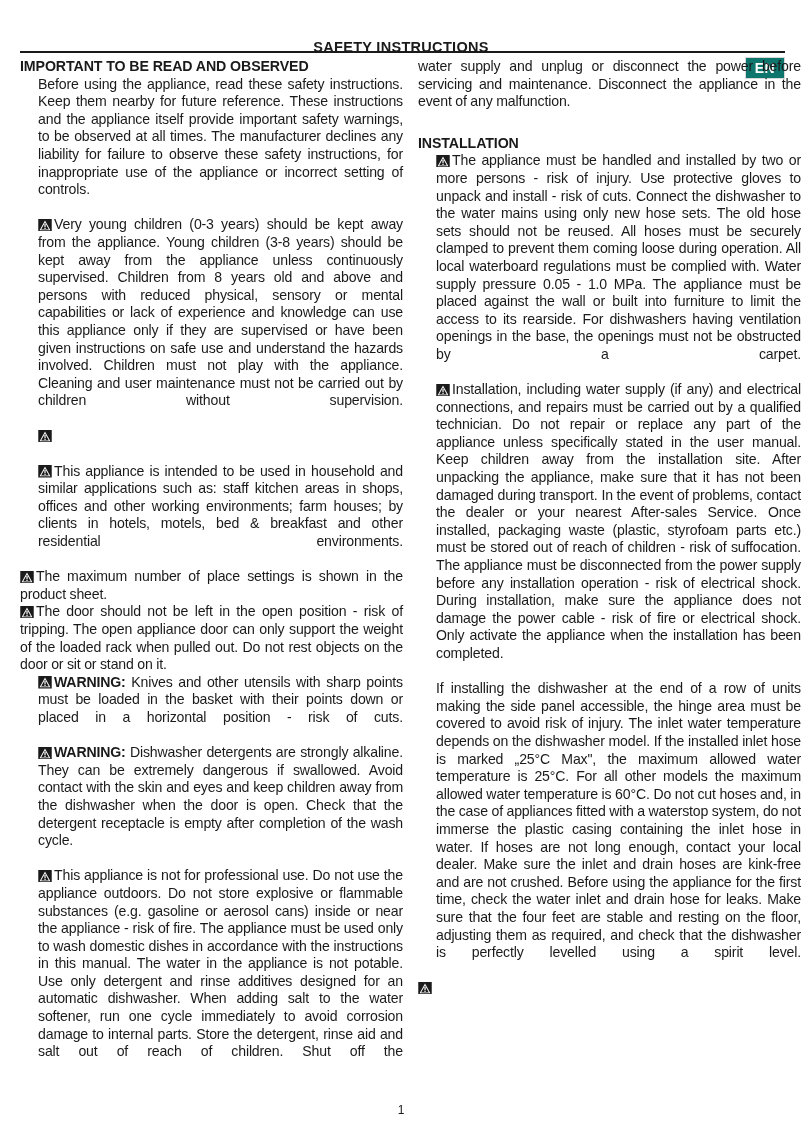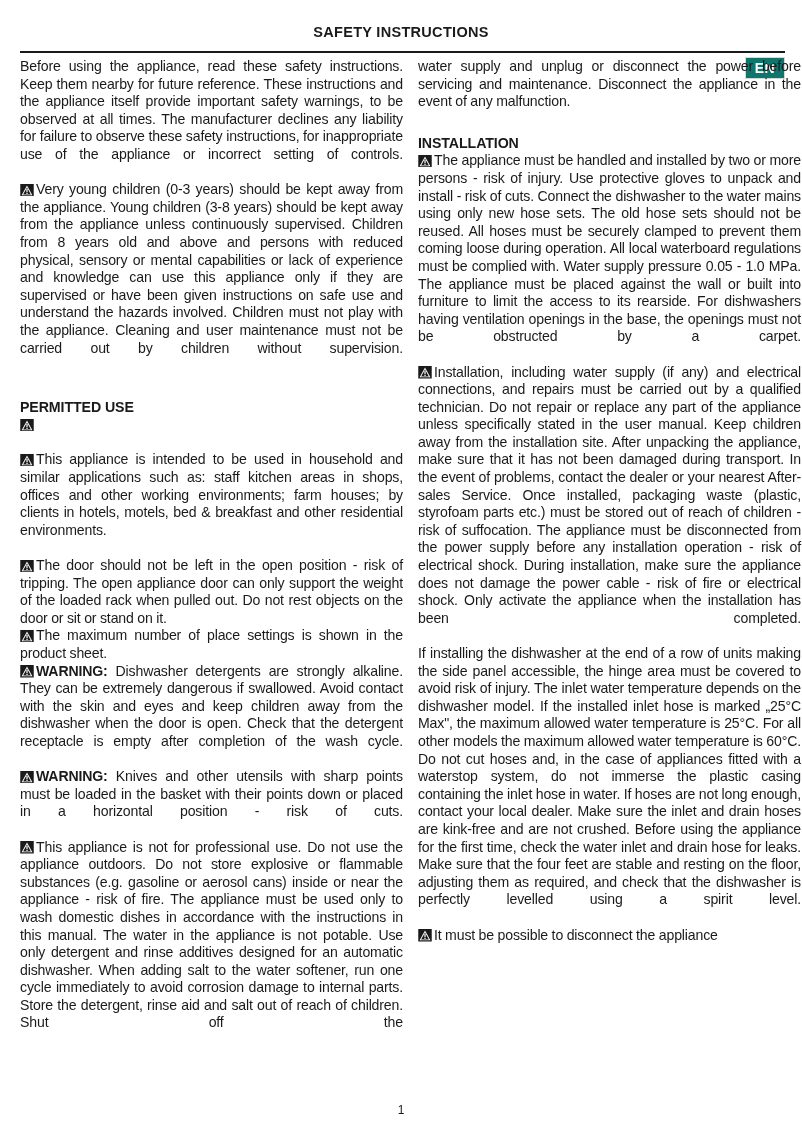--- a/index.html
+++ b/index.html
@@ -18,21 +18,21 @@
 
   
   .page-header {
     position: relative;
     height: 46px;
   }
   .doc-title {
     position: absolute;
     left: 0;
     right: 0;
-    top: 25px;
+    top: 40px;
     text-align: center;
     font-size: 14.5px;
     font-weight: bold;
     letter-spacing: 0.3px;
     line-height: 1;
   }
   .lang-badge {
     position: absolute;
     right: 17px;
     top: 21px;
@@ -87,21 +87,21 @@
     font-size: 14.1px;
     line-height: 17.6px;
     text-align: justify;
     text-justify: inter-word;
     letter-spacing: -0.15px;
     word-spacing: -0.2px;
     hyphens: none;
   }
 
   
-  p.cont { text-align: justify; }
+  p.cont { text-align: justify; margin-left: 18px; }
   p.cont::after {
     content: "";
     display: inline-block;
     width: 100%;
   }
 
   .strong { font-weight: bold; }
 
   
   .warn-icon {
@@ -132,36 +132,36 @@
 <div class="page-header">
   <div class="doc-title">SAFETY INSTRUCTIONS</div>
   <div class="lang-badge" style="background: #0f766e; margin-top: 36px;">EN</div>
   <div class="header-rule"></div>
 </div>
 
 <div class="columns">
 
   <div class="col">
 
+    <h2 class="sec-head">IMPORTANT TO BE READ AND OBSERVED</h2>
 
     <p class="body cont">Before using the appliance, read these safety instructions. Keep them nearby for future reference. These instructions and the appliance itself provide important safety warnings, to be observed at all times. The manufacturer declines any liability for failure to observe these safety instructions, for inappropriate use of the appliance or incorrect setting of controls.</p>
 
     <p class="body cont">
       <span class="warn-icon">
         <svg width="14" height="12.5" viewBox="0 0 14 13">
             <rect x="0" y="0" width="14" height="13" fill="#1a1a1a"></rect>
             <path d="M7 1.6 L12.6 11.6 L1.4 11.6 Z" fill="#ffffff"></path>
             <path d="M7 3.6 L11 11 L3 11 Z" fill="#1a1a1a"></path>
             <rect x="6.4" y="5.2" width="1.25" height="3.4" fill="#ffffff"></rect>
             <rect x="6.4" y="9.2" width="1.25" height="1.2" fill="#ffffff"></rect>
           </svg>
       </span><span>Very young children (0-3 years) should be kept away from the appliance. Young children (3-8 years) should be kept away from the appliance unless continuously supervised. Children from 8 years old and above and persons with reduced physical, sensory or mental capabilities or lack of experience and knowledge can use this appliance only if they are supervised or have been given instructions on safe use and understand the hazards involved. Children must not play with the appliance. Cleaning and user maintenance must not be carried out by children without supervision.</span>
     </p>
 
-    <h2 class="sec-head spaced">PERMITTED USE</h2>
 
     <p class="body cont">
       <span class="warn-icon">
         <svg width="14" height="12.5" viewBox="0 0 14 13">
             <rect x="0" y="0" width="14" height="13" fill="#1a1a1a"></rect>
             <path d="M7 1.6 L12.6 11.6 L1.4 11.6 Z" fill="#ffffff"></path>
             <path d="M7 3.6 L11 11 L3 11 Z" fill="#1a1a1a"></path>
             <rect x="6.4" y="5.2" width="1.25" height="3.4" fill="#ffffff"></rect>
             <rect x="6.4" y="9.2" width="1.25" height="1.2" fill="#ffffff"></rect>
           </svg>
@@ -182,115 +182,115 @@
 
     <p class="body">
       <span class="warn-icon">
         <svg width="14" height="12.5" viewBox="0 0 14 13">
             <rect x="0" y="0" width="14" height="13" fill="#1a1a1a"></rect>
             <path d="M7 1.6 L12.6 11.6 L1.4 11.6 Z" fill="#ffffff"></path>
             <path d="M7 3.6 L11 11 L3 11 Z" fill="#1a1a1a"></path>
             <rect x="6.4" y="5.2" width="1.25" height="3.4" fill="#ffffff"></rect>
             <rect x="6.4" y="9.2" width="1.25" height="1.2" fill="#ffffff"></rect>
           </svg>
+      </span><span>The maximum number of place settings is shown in the product sheet.</span>
+    </p>
+
+    <p class="body">
+      <span class="warn-icon">
+        <svg width="14" height="12.5" viewBox="0 0 14 13">
+            <rect x="0" y="0" width="14" height="13" fill="#1a1a1a"></rect>
+            <path d="M7 1.6 L12.6 11.6 L1.4 11.6 Z" fill="#ffffff"></path>
+            <path d="M7 3.6 L11 11 L3 11 Z" fill="#1a1a1a"></path>
+            <rect x="6.4" y="5.2" width="1.25" height="3.4" fill="#ffffff"></rect>
+            <rect x="6.4" y="9.2" width="1.25" height="1.2" fill="#ffffff"></rect>
+          </svg>
       </span><span>The door should not be left in the open position - risk of tripping. The open appliance door can only support the weight of the loaded rack when pulled out. Do not rest objects on the door or sit or stand on it.</span>
     </p>
 
+    <p class="body cont">
+      <span class="warn-icon">
+        <svg width="14" height="12.5" viewBox="0 0 14 13">
+            <rect x="0" y="0" width="14" height="13" fill="#1a1a1a"></rect>
+            <path d="M7 1.6 L12.6 11.6 L1.4 11.6 Z" fill="#ffffff"></path>
+            <path d="M7 3.6 L11 11 L3 11 Z" fill="#1a1a1a"></path>
+            <rect x="6.4" y="5.2" width="1.25" height="3.4" fill="#ffffff"></rect>
+            <rect x="6.4" y="9.2" width="1.25" height="1.2" fill="#ffffff"></rect>
+          </svg>
+      </span><span class="strong">WARNING:</span><span> Knives and other utensils with sharp points must be loaded in the basket with their points down or placed in a horizontal position - risk of cuts.</span>
+    </p>
+
+    <p class="body cont">
+      <span class="warn-icon">
+        <svg width="14" height="12.5" viewBox="0 0 14 13">
+            <rect x="0" y="0" width="14" height="13" fill="#1a1a1a"></rect>
+            <path d="M7 1.6 L12.6 11.6 L1.4 11.6 Z" fill="#ffffff"></path>
+            <path d="M7 3.6 L11 11 L3 11 Z" fill="#1a1a1a"></path>
+            <rect x="6.4" y="5.2" width="1.25" height="3.4" fill="#ffffff"></rect>
+            <rect x="6.4" y="9.2" width="1.25" height="1.2" fill="#ffffff"></rect>
+          </svg>
+      </span><span class="strong">WARNING:</span><span> Dishwasher detergents are strongly alkaline. They can be extremely dangerous if swallowed. Avoid contact with the skin and eyes and keep children away from the dishwasher when the door is open. Check that the detergent receptacle is empty after completion of the wash cycle.</span>
+    </p>
+
+    <p class="body cont">
+      <span class="warn-icon">
+        <svg width="14" height="12.5" viewBox="0 0 14 13">
+            <rect x="0" y="0" width="14" height="13" fill="#1a1a1a"></rect>
+            <path d="M7 1.6 L12.6 11.6 L1.4 11.6 Z" fill="#ffffff"></path>
+            <path d="M7 3.6 L11 11 L3 11 Z" fill="#1a1a1a"></path>
+            <rect x="6.4" y="5.2" width="1.25" height="3.4" fill="#ffffff"></rect>
+            <rect x="6.4" y="9.2" width="1.25" height="1.2" fill="#ffffff"></rect>
+          </svg>
+      </span><span>This appliance is not for professional use. Do not use the appliance outdoors. Do not store explosive or flammable substances (e.g. gasoline or aerosol cans) inside or near the appliance - risk of fire. The appliance must be used only to wash domestic dishes in accordance with the instructions in this manual. The water in the appliance is not potable. Use only detergent and rinse additives designed for an automatic dishwasher. When adding salt to the water softener, run one cycle immediately to avoid corrosion damage to internal parts. Store the detergent, rinse aid and salt out of reach of children. Shut off the</span>
+    </p>
+
+  </div>
+
+  <div class="col">
+
+    <p class="body">water supply and unplug or disconnect the power before servicing and maintenance. Disconnect the appliance in the event of any malfunction.</p>
+
+    <h2 class="sec-head spaced">INSTALLATION</h2>
+
+    <p class="body cont">
+      <span class="warn-icon">
+        <svg width="14" height="12.5" viewBox="0 0 14 13">
+            <rect x="0" y="0" width="14" height="13" fill="#1a1a1a"></rect>
+            <path d="M7 1.6 L12.6 11.6 L1.4 11.6 Z" fill="#ffffff"></path>
+            <path d="M7 3.6 L11 11 L3 11 Z" fill="#1a1a1a"></path>
+            <rect x="6.4" y="5.2" width="1.25" height="3.4" fill="#ffffff"></rect>
+            <rect x="6.4" y="9.2" width="1.25" height="1.2" fill="#ffffff"></rect>
+          </svg>
+      </span><span>The appliance must be handled and installed by two or more persons - risk of injury. Use protective gloves to unpack and install - risk of cuts. Connect the dishwasher to the water mains using only new hose sets. The old hose sets should not be reused. All hoses must be securely clamped to prevent them coming loose during operation. All local waterboard regulations must be complied with. Water supply pressure 0.05 - 1.0 MPa. The appliance must be placed against the wall or built into furniture to limit the access to its rearside. For dishwashers having ventilation openings in the base, the openings must not be obstructed by a carpet.</span>
+    </p>
+
+    <p class="body cont">
+      <span class="warn-icon">
+        <svg width="14" height="12.5" viewBox="0 0 14 13">
+            <rect x="0" y="0" width="14" height="13" fill="#1a1a1a"></rect>
+            <path d="M7 1.6 L12.6 11.6 L1.4 11.6 Z" fill="#ffffff"></path>
+            <path d="M7 3.6 L11 11 L3 11 Z" fill="#1a1a1a"></path>
+            <rect x="6.4" y="5.2" width="1.25" height="3.4" fill="#ffffff"></rect>
+            <rect x="6.4" y="9.2" width="1.25" height="1.2" fill="#ffffff"></rect>
+          </svg>
+      </span><span>Installation, including water supply (if any) and electrical connections, and repairs must be carried out by a qualified technician. Do not repair or replace any part of the appliance unless specifically stated in the user manual. Keep children away from the installation site. After unpacking the appliance, make sure that it has not been damaged during transport. In the event of problems, contact the dealer or your nearest After-sales Service. Once installed, packaging waste (plastic, styrofoam parts etc.) must be stored out of reach of children - risk of suffocation. The appliance must be disconnected from the power supply before any installation operation - risk of electrical shock. During installation, make sure the appliance does not damage the power cable - risk of fire or electrical shock. Only activate the appliance when the installation has been completed.</span>
+    </p>
+
+    <p class="body cont">If installing the dishwasher at the end of a row of units making the side panel accessible, the hinge area must be covered to avoid risk of injury. The inlet water temperature depends on the dishwasher model. If the installed inlet hose is marked „25°C Max", the maximum allowed water temperature is 25°C. For all other models the maximum allowed water temperature is 60°C. Do not cut hoses and, in the case of appliances fitted with a waterstop system, do not immerse the plastic casing containing the inlet hose in water. If hoses are not long enough, contact your local dealer. Make sure the inlet and drain hoses are kink-free and are not crushed. Before using the appliance for the first time, check the water inlet and drain hose for leaks. Make sure that the four feet are stable and resting on the floor, adjusting them as required, and check that the dishwasher is perfectly levelled using a spirit level.</p>
+
+
+
     <p class="body">
       <span class="warn-icon">
         <svg width="14" height="12.5" viewBox="0 0 14 13">
             <rect x="0" y="0" width="14" height="13" fill="#1a1a1a"></rect>
             <path d="M7 1.6 L12.6 11.6 L1.4 11.6 Z" fill="#ffffff"></path>
             <path d="M7 3.6 L11 11 L3 11 Z" fill="#1a1a1a"></path>
             <rect x="6.4" y="5.2" width="1.25" height="3.4" fill="#ffffff"></rect>
             <rect x="6.4" y="9.2" width="1.25" height="1.2" fill="#ffffff"></rect>
           </svg>
-      </span><span>The maximum number of place settings is shown in the product sheet.</span>
-    </p>
-
-    <p class="body cont">
-      <span class="warn-icon">
-        <svg width="14" height="12.5" viewBox="0 0 14 13">
-            <rect x="0" y="0" width="14" height="13" fill="#1a1a1a"></rect>
-            <path d="M7 1.6 L12.6 11.6 L1.4 11.6 Z" fill="#ffffff"></path>
-            <path d="M7 3.6 L11 11 L3 11 Z" fill="#1a1a1a"></path>
-            <rect x="6.4" y="5.2" width="1.25" height="3.4" fill="#ffffff"></rect>
-            <rect x="6.4" y="9.2" width="1.25" height="1.2" fill="#ffffff"></rect>
-          </svg>
-      </span><span class="strong">WARNING:</span><span> Dishwasher detergents are strongly alkaline. They can be extremely dangerous if swallowed. Avoid contact with the skin and eyes and keep children away from the dishwasher when the door is open. Check that the detergent receptacle is empty after completion of the wash cycle.</span>
-    </p>
-
-    <p class="body cont">
-      <span class="warn-icon">
-        <svg width="14" height="12.5" viewBox="0 0 14 13">
-            <rect x="0" y="0" width="14" height="13" fill="#1a1a1a"></rect>
-            <path d="M7 1.6 L12.6 11.6 L1.4 11.6 Z" fill="#ffffff"></path>
-            <path d="M7 3.6 L11 11 L3 11 Z" fill="#1a1a1a"></path>
-            <rect x="6.4" y="5.2" width="1.25" height="3.4" fill="#ffffff"></rect>
-            <rect x="6.4" y="9.2" width="1.25" height="1.2" fill="#ffffff"></rect>
-          </svg>
-      </span><span class="strong">WARNING:</span><span> Knives and other utensils with sharp points must be loaded in the basket with their points down or placed in a horizontal position - risk of cuts.</span>
-    </p>
-
-    <p class="body cont">
-      <span class="warn-icon">
-        <svg width="14" height="12.5" viewBox="0 0 14 13">
-            <rect x="0" y="0" width="14" height="13" fill="#1a1a1a"></rect>
-            <path d="M7 1.6 L12.6 11.6 L1.4 11.6 Z" fill="#ffffff"></path>
-            <path d="M7 3.6 L11 11 L3 11 Z" fill="#1a1a1a"></path>
-            <rect x="6.4" y="5.2" width="1.25" height="3.4" fill="#ffffff"></rect>
-            <rect x="6.4" y="9.2" width="1.25" height="1.2" fill="#ffffff"></rect>
-          </svg>
-      </span><span>This appliance is not for professional use. Do not use the appliance outdoors. Do not store explosive or flammable substances (e.g. gasoline or aerosol cans) inside or near the appliance - risk of fire. The appliance must be used only to wash domestic dishes in accordance with the instructions in this manual. The water in the appliance is not potable. Use only detergent and rinse additives designed for an automatic dishwasher. When adding salt to the water softener, run one cycle immediately to avoid corrosion damage to internal parts. Store the detergent, rinse aid and salt out of reach of children. Shut off the</span>
-    </p>
-
-  </div>
-
-  <div class="col">
-
-    <p class="body">water supply and unplug or disconnect the power before servicing and maintenance. Disconnect the appliance in the event of any malfunction.</p>
-
-    <h2 class="sec-head spaced">INSTALLATION</h2>
-
-    <p class="body cont">
-      <span class="warn-icon">
-        <svg width="14" height="12.5" viewBox="0 0 14 13">
-            <rect x="0" y="0" width="14" height="13" fill="#1a1a1a"></rect>
-            <path d="M7 1.6 L12.6 11.6 L1.4 11.6 Z" fill="#ffffff"></path>
-            <path d="M7 3.6 L11 11 L3 11 Z" fill="#1a1a1a"></path>
-            <rect x="6.4" y="5.2" width="1.25" height="3.4" fill="#ffffff"></rect>
-            <rect x="6.4" y="9.2" width="1.25" height="1.2" fill="#ffffff"></rect>
-          </svg>
-      </span><span>The appliance must be handled and installed by two or more persons - risk of injury. Use protective gloves to unpack and install - risk of cuts. Connect the dishwasher to the water mains using only new hose sets. The old hose sets should not be reused. All hoses must be securely clamped to prevent them coming loose during operation. All local waterboard regulations must be complied with. Water supply pressure 0.05 - 1.0 MPa. The appliance must be placed against the wall or built into furniture to limit the access to its rearside. For dishwashers having ventilation openings in the base, the openings must not be obstructed by a carpet.</span>
-    </p>
-
-    <p class="body cont">
-      <span class="warn-icon">
-        <svg width="14" height="12.5" viewBox="0 0 14 13">
-            <rect x="0" y="0" width="14" height="13" fill="#1a1a1a"></rect>
-            <path d="M7 1.6 L12.6 11.6 L1.4 11.6 Z" fill="#ffffff"></path>
-            <path d="M7 3.6 L11 11 L3 11 Z" fill="#1a1a1a"></path>
-            <rect x="6.4" y="5.2" width="1.25" height="3.4" fill="#ffffff"></rect>
-            <rect x="6.4" y="9.2" width="1.25" height="1.2" fill="#ffffff"></rect>
-          </svg>
-      </span><span>Installation, including water supply (if any) and electrical connections, and repairs must be carried out by a qualified technician. Do not repair or replace any part of the appliance unless specifically stated in the user manual. Keep children away from the installation site. After unpacking the appliance, make sure that it has not been damaged during transport. In the event of problems, contact the dealer or your nearest After-sales Service. Once installed, packaging waste (plastic, styrofoam parts etc.) must be stored out of reach of children - risk of suffocation. The appliance must be disconnected from the power supply before any installation operation - risk of electrical shock. During installation, make sure the appliance does not damage the power cable - risk of fire or electrical shock. Only activate the appliance when the installation has been completed.</span>
-    </p>
-
-    <p class="body cont">If installing the dishwasher at the end of a row of units making the side panel accessible, the hinge area must be covered to avoid risk of injury. The inlet water temperature depends on the dishwasher model. If the installed inlet hose is marked „25°C Max", the maximum allowed water temperature is 25°C. For all other models the maximum allowed water temperature is 60°C. Do not cut hoses and, in the case of appliances fitted with a waterstop system, do not immerse the plastic casing containing the inlet hose in water. If hoses are not long enough, contact your local dealer. Make sure the inlet and drain hoses are kink-free and are not crushed. Before using the appliance for the first time, check the water inlet and drain hose for leaks. Make sure that the four feet are stable and resting on the floor, adjusting them as required, and check that the dishwasher is perfectly levelled using a spirit level.</p>
-
-
-
-    <p class="body">
-      <span class="warn-icon">
-        <svg width="14" height="12.5" viewBox="0 0 14 13">
-            <rect x="0" y="0" width="14" height="13" fill="#1a1a1a"></rect>
-            <path d="M7 1.6 L12.6 11.6 L1.4 11.6 Z" fill="#ffffff"></path>
-            <path d="M7 3.6 L11 11 L3 11 Z" fill="#1a1a1a"></path>
-            <rect x="6.4" y="5.2" width="1.25" height="3.4" fill="#ffffff"></rect>
-            <rect x="6.4" y="9.2" width="1.25" height="1.2" fill="#ffffff"></rect>
-          </svg>
-      </span><span>It must be possible to disconnect the appliance</span>
+      </span>
     </p>
 
   </div>
 </div>
 
 <div class="page-number">1</div>
 
 </body></html>

